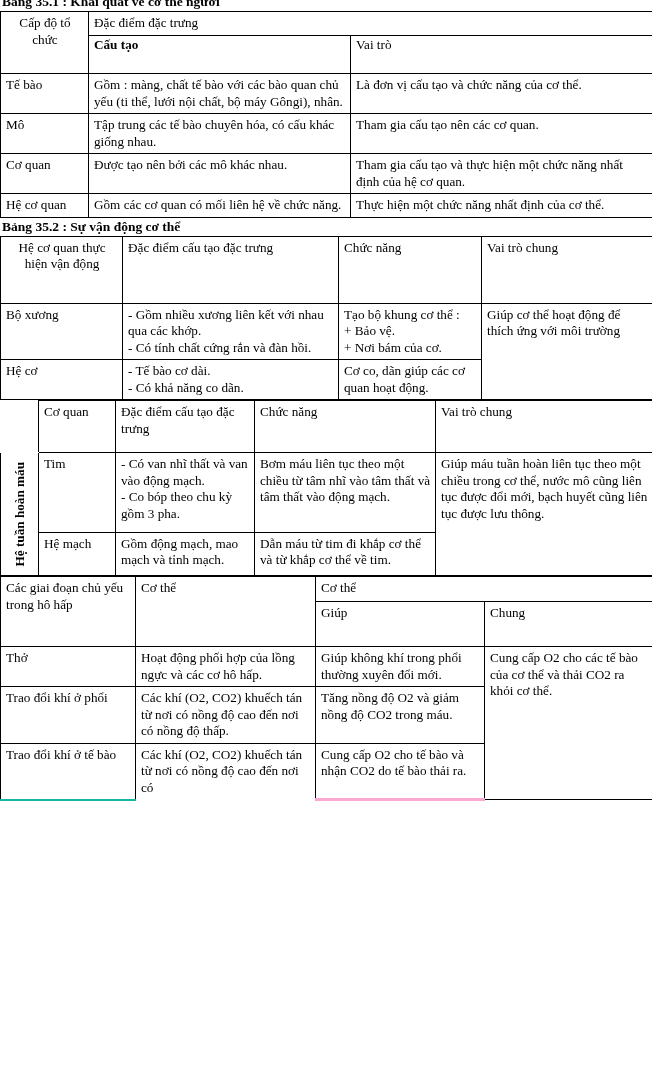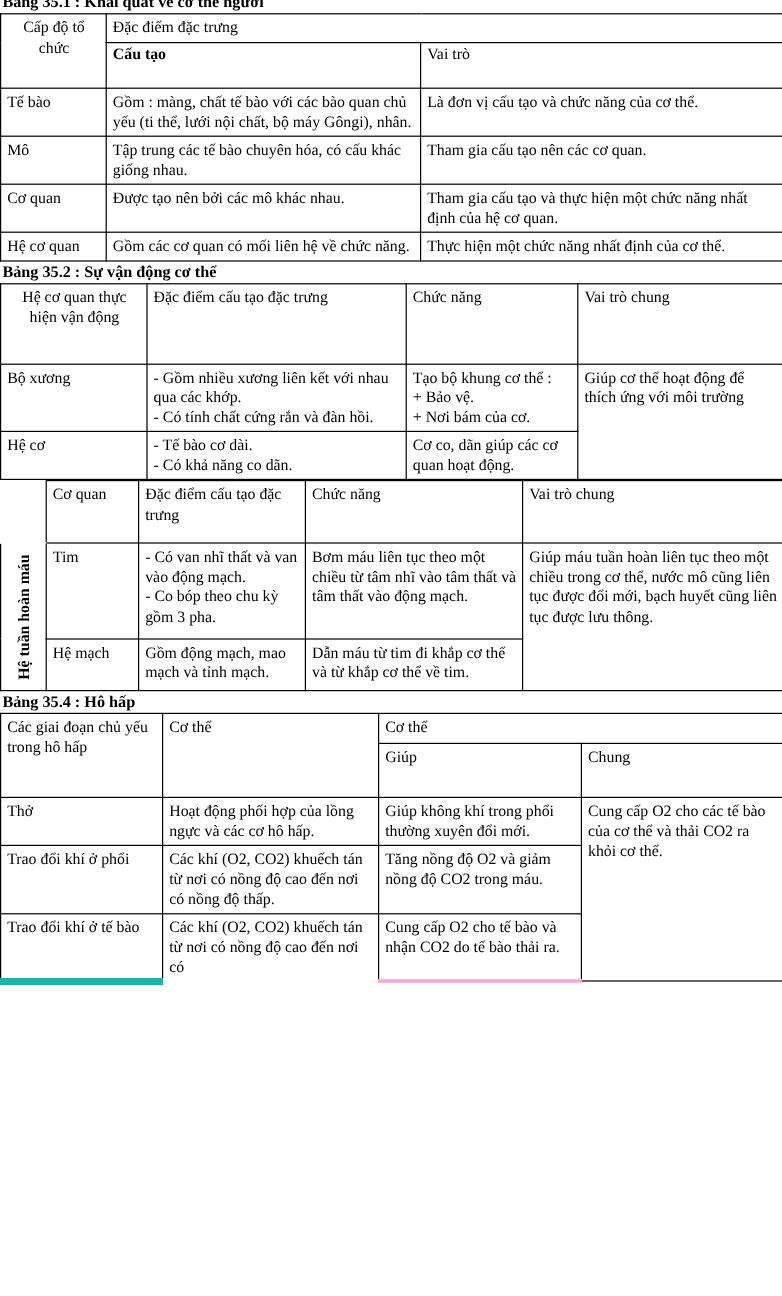--- a/index.html
+++ b/index.html
@@ -174,21 +174,20 @@
         <td rowspan="2" class="b">Giúp máu tuần hoàn liên tục theo một chiều trong cơ thể, nước mô cũng liên tục được đổi mới, bạch huyết cũng liên tục được lưu thông.</td>
       </tr>
       <tr>
         <td class="b">Hệ mạch</td>
         <td class="b">Gồm động mạch, mao mạch và tỉnh mạch.</td>
         <td class="b">Dẫn máu từ tim đi khắp cơ thể và từ khắp cơ thể về tim.</td>
       </tr>
     </tbody>
   </table>
 
-  <div class="caption">Bảng 35.4 : Hô hấp</div>
   <table class="doc-table">
     <colgroup>
       <col style="width:135px">
       <col style="width:180px">
       <col style="width:169px">
       <col style="width:168px">
     </colgroup>
     <tbody>
       <tr>
         <td rowspan="2" class="plain" style="height:22px;">Các giai đoạn chủ yếu trong hô hấp</td>
@@ -205,21 +204,21 @@
         <td class="b">Hoạt động phối hợp của lồng ngực và các cơ hô hấp.</td>
         <td class="b">Giúp không khí trong phổi thường xuyên đổi mới.</td>
         <td rowspan="3" class="b">Cung cấp O2 cho các tế bào của cơ thể và thải CO2 ra khỏi cơ thể.</td>
       </tr>
       <tr>
         <td class="plain">Trao đổi khí ở phổi</td>
         <td class="b">Các khí (O2, CO2) khuếch tán từ nơi có nồng độ cao đến nơi có nồng độ thấp.</td>
         <td class="b">Tăng nồng độ O2 và giảm nồng độ CO2 trong máu.</td>
       </tr>
       <tr>
-        <td class="plain" style="border-bottom:6px solid #14b8a6;">Trao đổi khí ở tế bào</td>
+        <td class="plain" style="border-bottom:2px solid #14b8a6;">Trao đổi khí ở tế bào</td>
         <td class="b" style="border-bottom:1px solid #fff;">Các khí (O2, CO2) khuếch tán từ nơi có nồng độ cao đến nơi có</td>
         <td class="b" style="border-bottom:3px solid #f9a8d4;">Cung cấp O2 cho tế bào và nhận CO2 do tế bào thải ra.</td>
       </tr>
     </tbody>
   </table>
 
   <div class="tail-space"></div>
 </div>
 
 </body></html>

